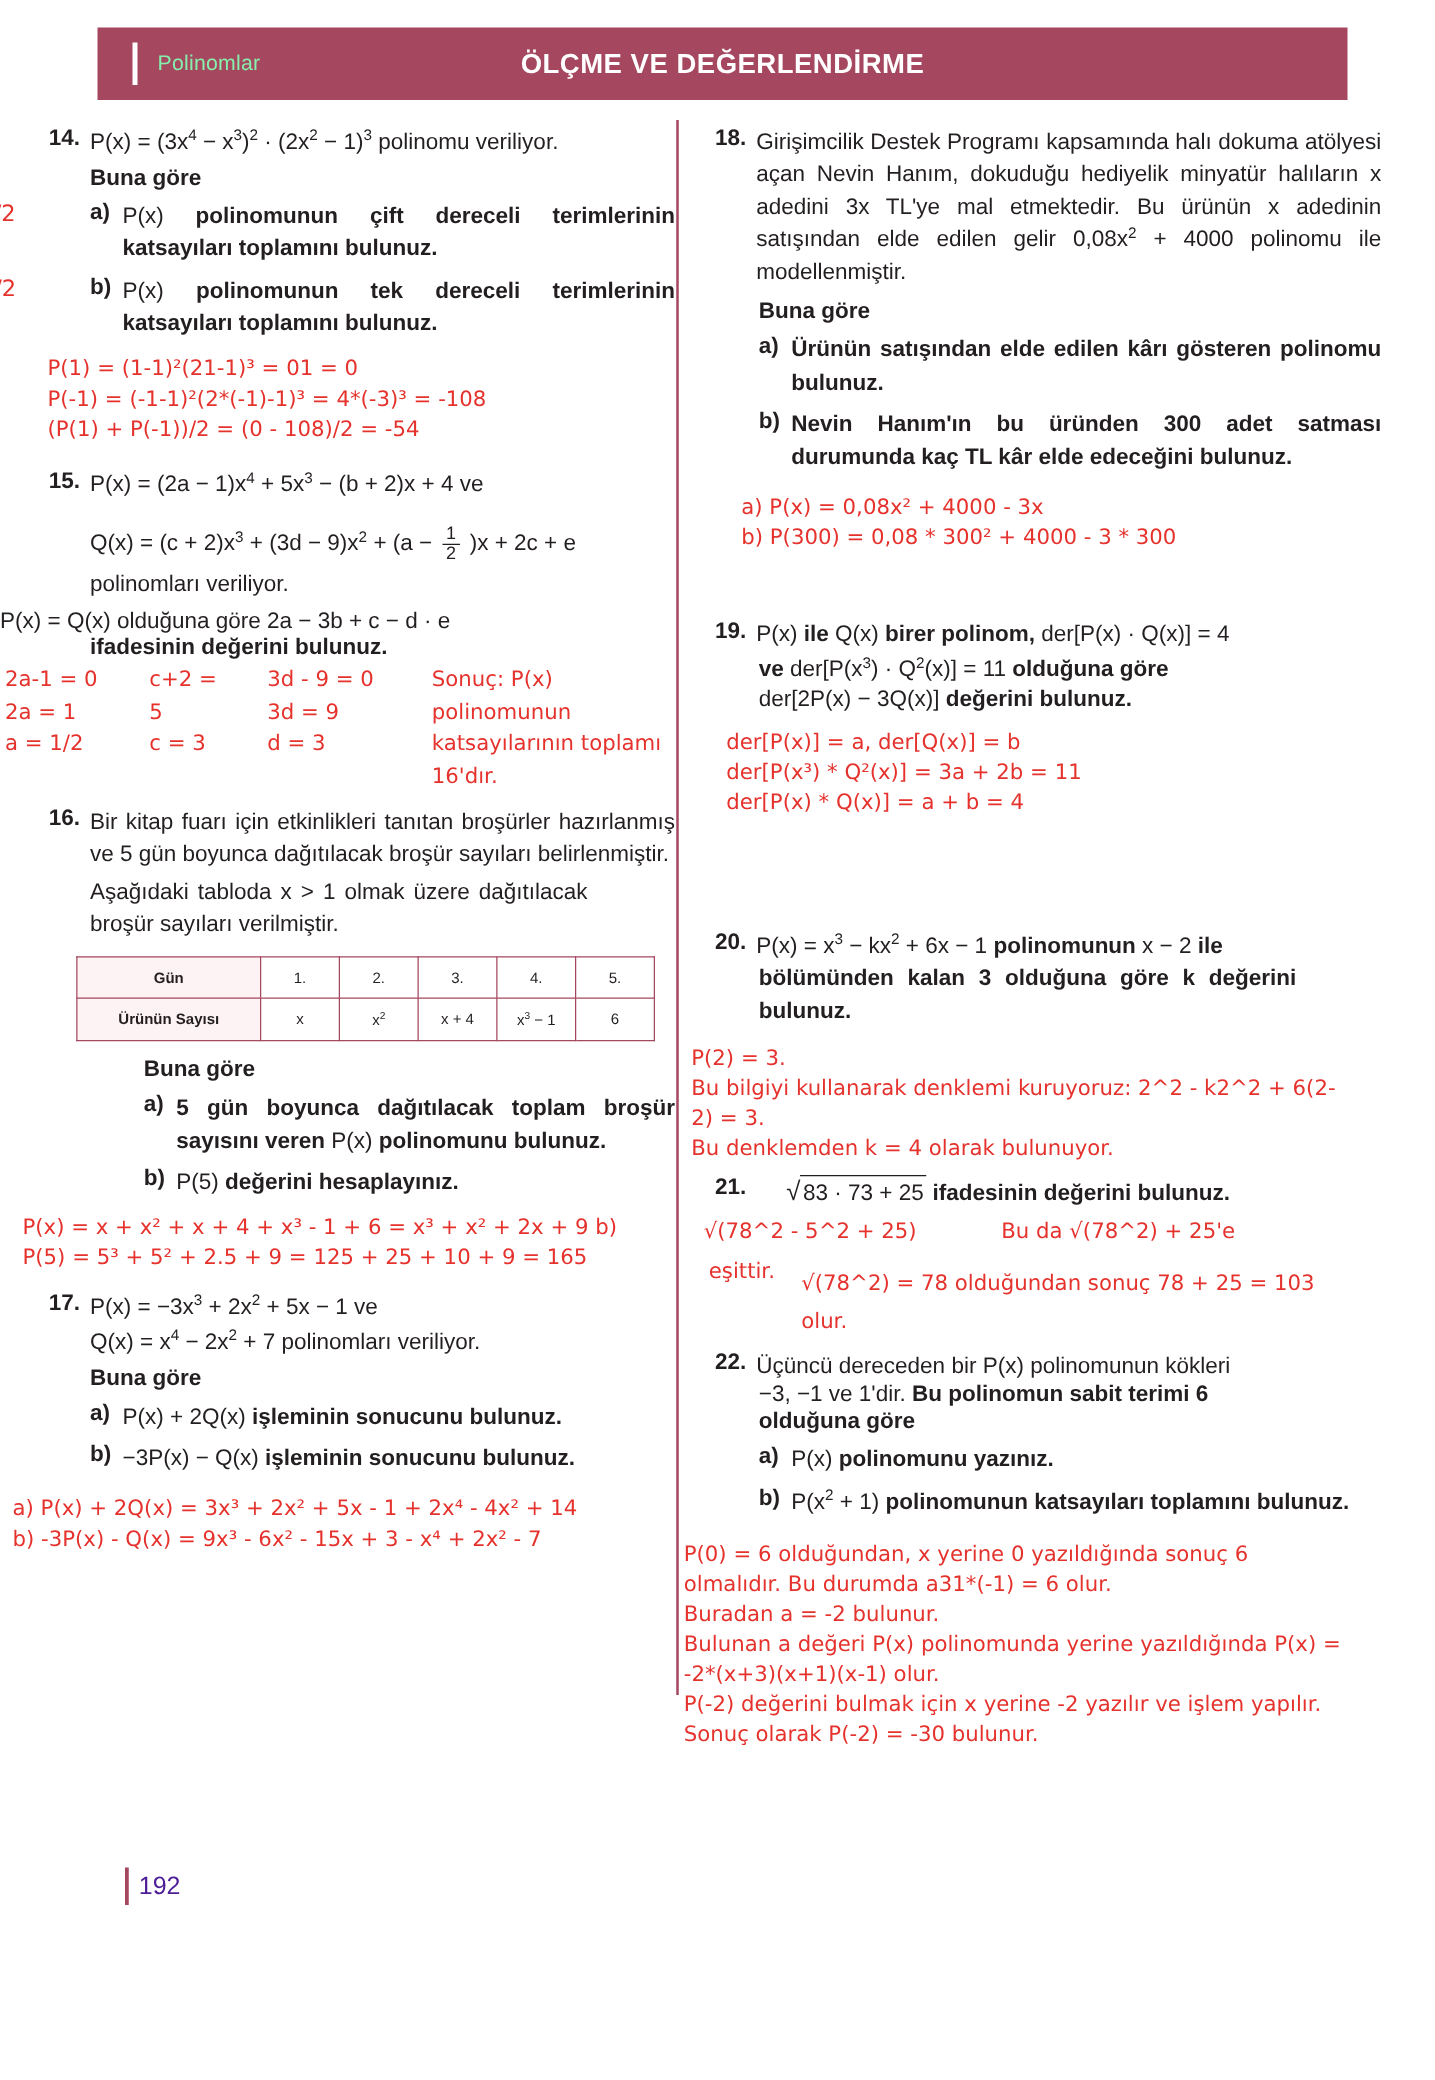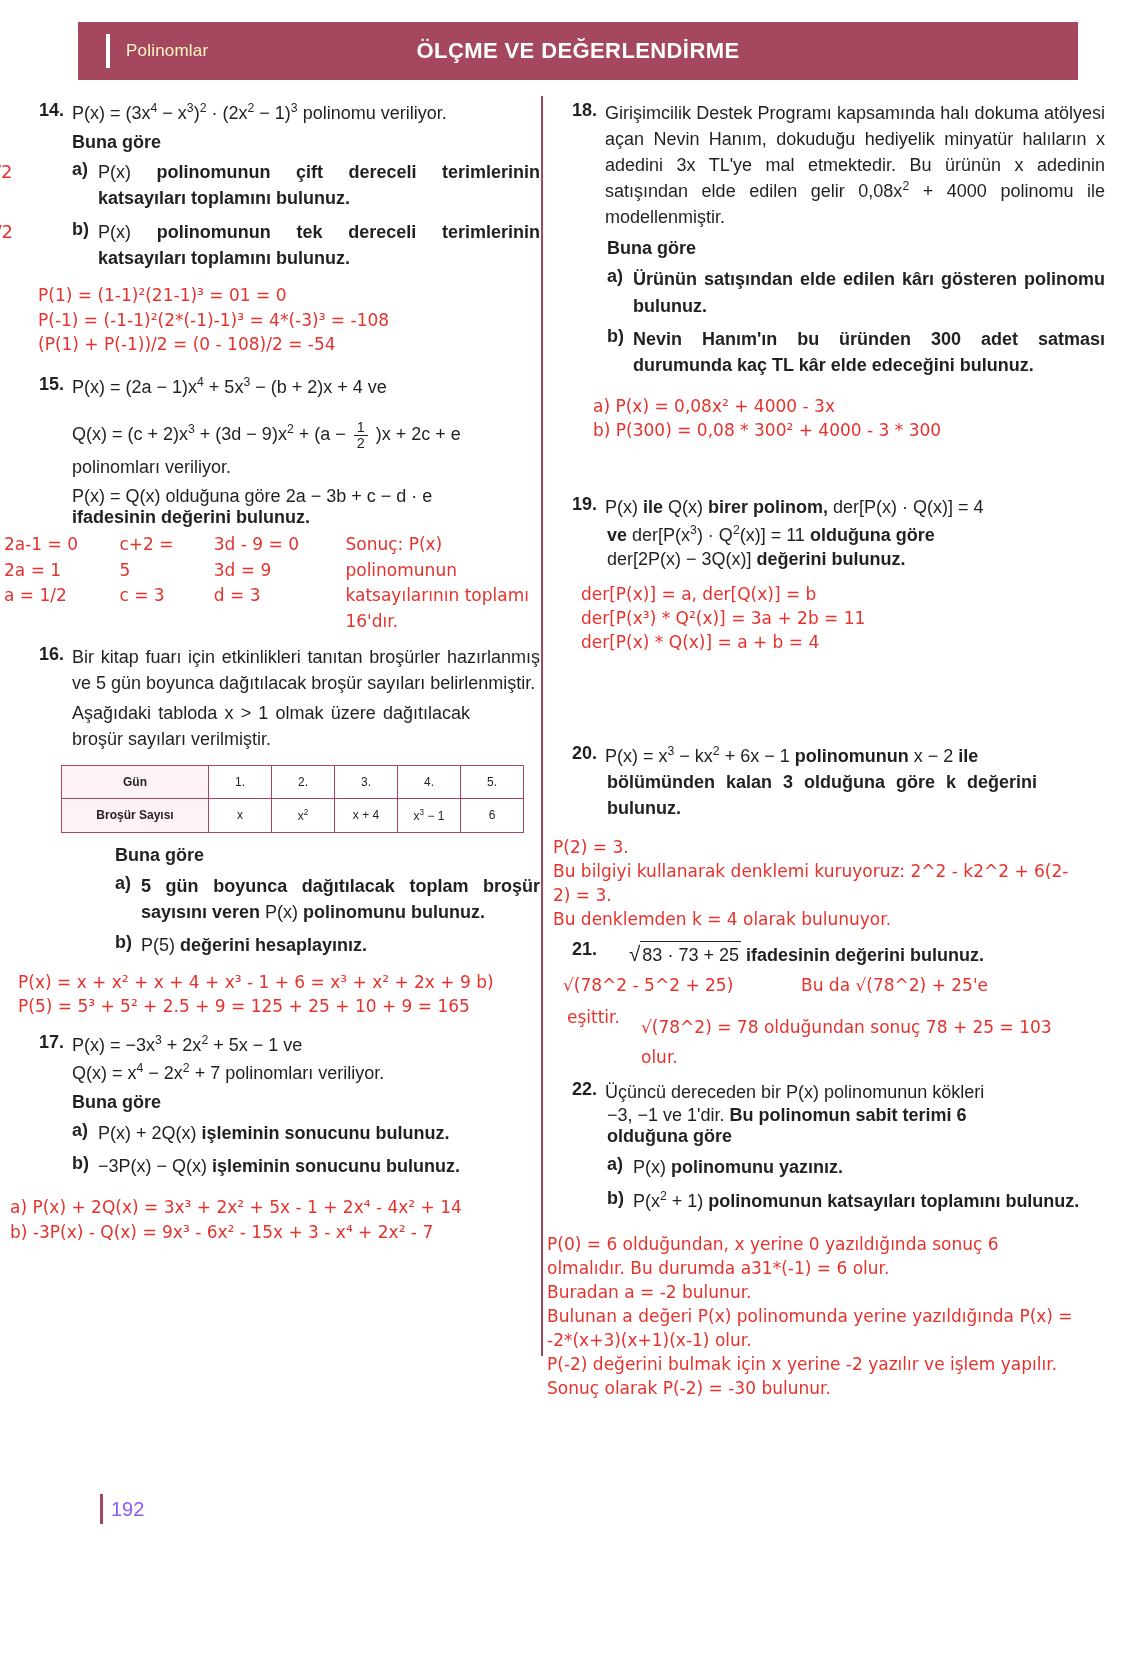--- a/index.html
+++ b/index.html
@@ -16,21 +16,21 @@
   
   .header{
     position:absolute;left:78px;top:22px;width:1000px;height:58px;
     background:#a5475f;
     display:flex;align-items:center;
   }
   .header-rule{
     width:4px;height:34px;background:#ffffff;margin-left:28px;
   }
   .header-chapter{
-    color:#fef9c3;font-size:17px;margin-left:16px;letter-spacing:.2px;
+    color:#86efac;font-size:17px;margin-left:16px;letter-spacing:.2px;
   }
   .header-title{
     position:absolute;left:0;right:0;text-align:center;
     color:#ffffff;font-size:22px;font-weight:bold;letter-spacing:.4px;
     pointer-events:none;
   }
 
   
   .col-left{position:absolute;left:0px;top:100px;width:540px;}
   .col-right{position:absolute;left:545px;top:100px;width:560px;}
@@ -99,21 +99,21 @@
   .c2{width:72px;}
   .c3{width:118px;}
   .c4{width:240px;}
 
   
   .footer{
     position:absolute;left:100px;bottom:140px;
     display:flex;align-items:center;
   }
   .footer-bar{width:3px;height:30px;background:#a5475f;}
-  .footer-num{font-size:20px;margin-left:8px;color:#8b5cf6;text-align:right;}
+  .footer-num{font-size:20px;margin-left:8px;color:#4c1d95;text-align:right;}
 </style>
 </head>
 <body>
 
 <div class="page">
 
   <div class="header">
     <div class="header-rule"></div>
     <span class="header-chapter">Polinomlar</span>
     <div class="header-title">ÖLÇME VE DEĞERLENDİRME</div>
@@ -171,21 +171,21 @@
         Q(x) = (c + 2)x<sup>3</sup> + (3d − 9)x<sup>2</sup> + (a −
         <span class="frac">
             <span class="num">1</span>
             <span class="den">2</span>
           </span>
         )x + 2c + e
       </div>
 
       <div style="padding-left:72px;margin-top:6px;font-size:18px;">polinomları veriliyor.</div>
 
-      <div style="padding-left:72px;margin-top:8px;font-size:18px;">
+      <div style="margin-top:8px;font-size:18px;">
         <span class="normal">P(x) = Q(x)</span> <span class="bd">olduğuna göre</span> 2a − 3b + c − d · e
       </div>
       <div style="padding-left:72px;font-size:18px;font-weight:bold;">ifadesinin değerini bulunuz.</div>
 
       <div class="ann-grid" style="padding-left:2px;margin-top:4px;gap:36px;">
         <div class="ann-col c1">
           <div>2a-1 = 0</div>
           <div>2a = 1</div>
           <div>a = 1/2</div>
         </div>
@@ -217,21 +217,21 @@
         <tbody>
             <tr>
           <td class="hdr">Gün</td>
           <td class="num">1.</td>
           <td class="num">2.</td>
           <td class="num">3.</td>
           <td class="num">4.</td>
           <td class="num">5.</td>
         </tr>
         <tr>
-          <td class="hdr">Broşür Sayısı</td>
+          <td class="hdr">Ürünün Sayısı</td>
           <td>x</td>
           <td>x<sup>2</sup></td>
           <td>x + 4</td>
           <td>x<sup>3</sup> − 1</td>
           <td>6</td>
         </tr>
       </tbody>
         </table>
 
       <div style="padding-left:115px;margin-top:12px;font-weight:bold;font-size:18px;">Buna göre</div>

